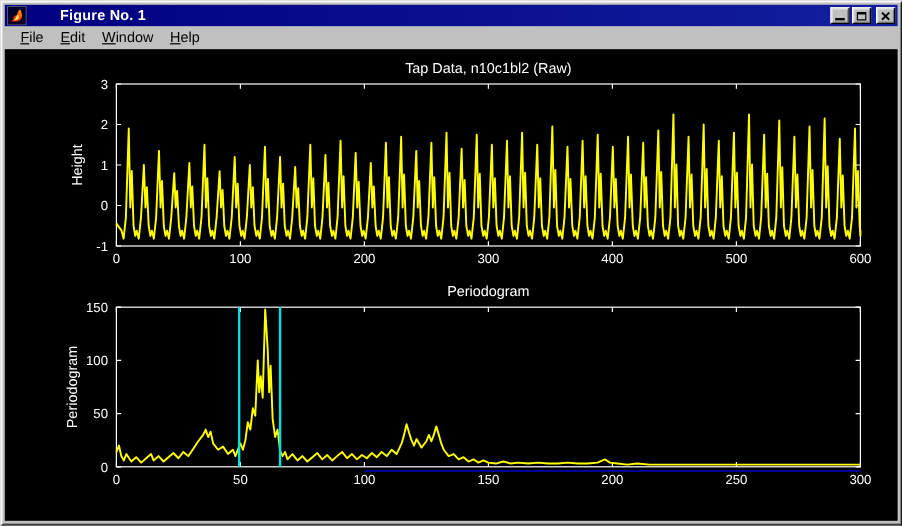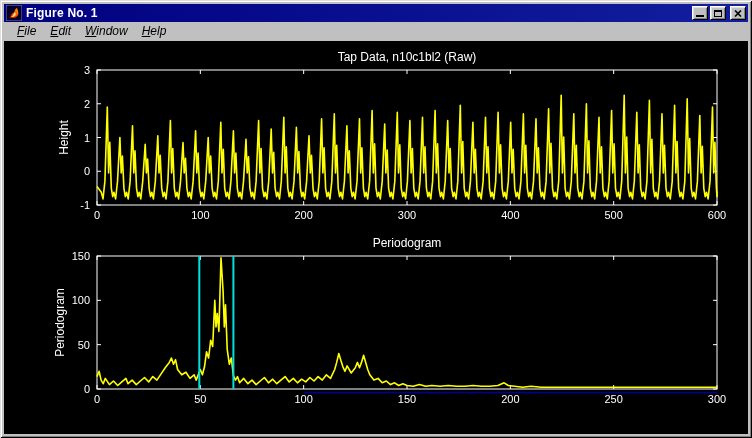--- a/index.html
+++ b/index.html
@@ -1,34 +1,34 @@
 <!DOCTYPE html>
 <html><head>
 <meta charset="utf-8">
 <style>
   html,body{margin:0;padding:0;width:752px;height:438px;overflow:hidden;
     font-family:"Liberation Sans",sans-serif;background:#c0c0c0;}
   .window{box-sizing:border-box;width:752px;height:438px;background:#c0c0c0;padding:4px;
     box-shadow:inset 1px 1px 0 #dfdfdf,inset -1px -1px 0 #000,
                inset 2px 2px 0 #fff,inset -2px -2px 0 #808080;}
   .titlebar{height:18px;background:linear-gradient(to right,#000080,#121f9e);
-    display:flex;align-items:center;padding:0 2px;}
+    display:flex;align-items:center;padding:0 2px;gap:24px;}
   .app-icon{width:16px;height:16px;margin-right:4px;flex:0 0 auto;display:block;}
   .title-text{color:#fff;font-weight:bold;font-size:12px;line-height:18px;flex:1 1 auto;
     white-space:nowrap;letter-spacing:.2px;}
   .tb-buttons{display:flex;gap:2px;align-items:center;}
   .tbtn{width:16px;height:14px;padding:0;margin:0;background:#c0c0c0;position:relative;
     border:1px solid;border-color:#fff #000 #000 #fff;
     box-shadow:inset 1px 1px 0 #dfdfdf,inset -1px -1px 0 #808080;
     display:flex;align-items:center;justify-content:center;cursor:default;}
   .tbtn.close{margin-left:2px;}
   .g-min{width:8px;height:2px;background:#000;position:absolute;left:3px;bottom:2px;}
   .g-max{width:8px;height:7px;border:1px solid #000;border-top-width:2px;box-sizing:border-box;}
   .menubar{height:19px;background:#c0c0c0;display:flex;align-items:center;
-    padding-left:6px;font-size:12px;color:#000;font-style:italic;}
+    padding-left:6px;font-size:12px;color:#000;}
   .menu-item{padding:1px 7px 2px 7px;cursor:default;}
   .canvas{width:744px;height:393px;background:#000;}
   svg text{font-family:"Liberation Sans",sans-serif;}
 </style>
 </head>
 <body>
 
 <div class="window">
   <div class="titlebar">
     <svg class="app-icon" viewBox="0 0 16 16">

